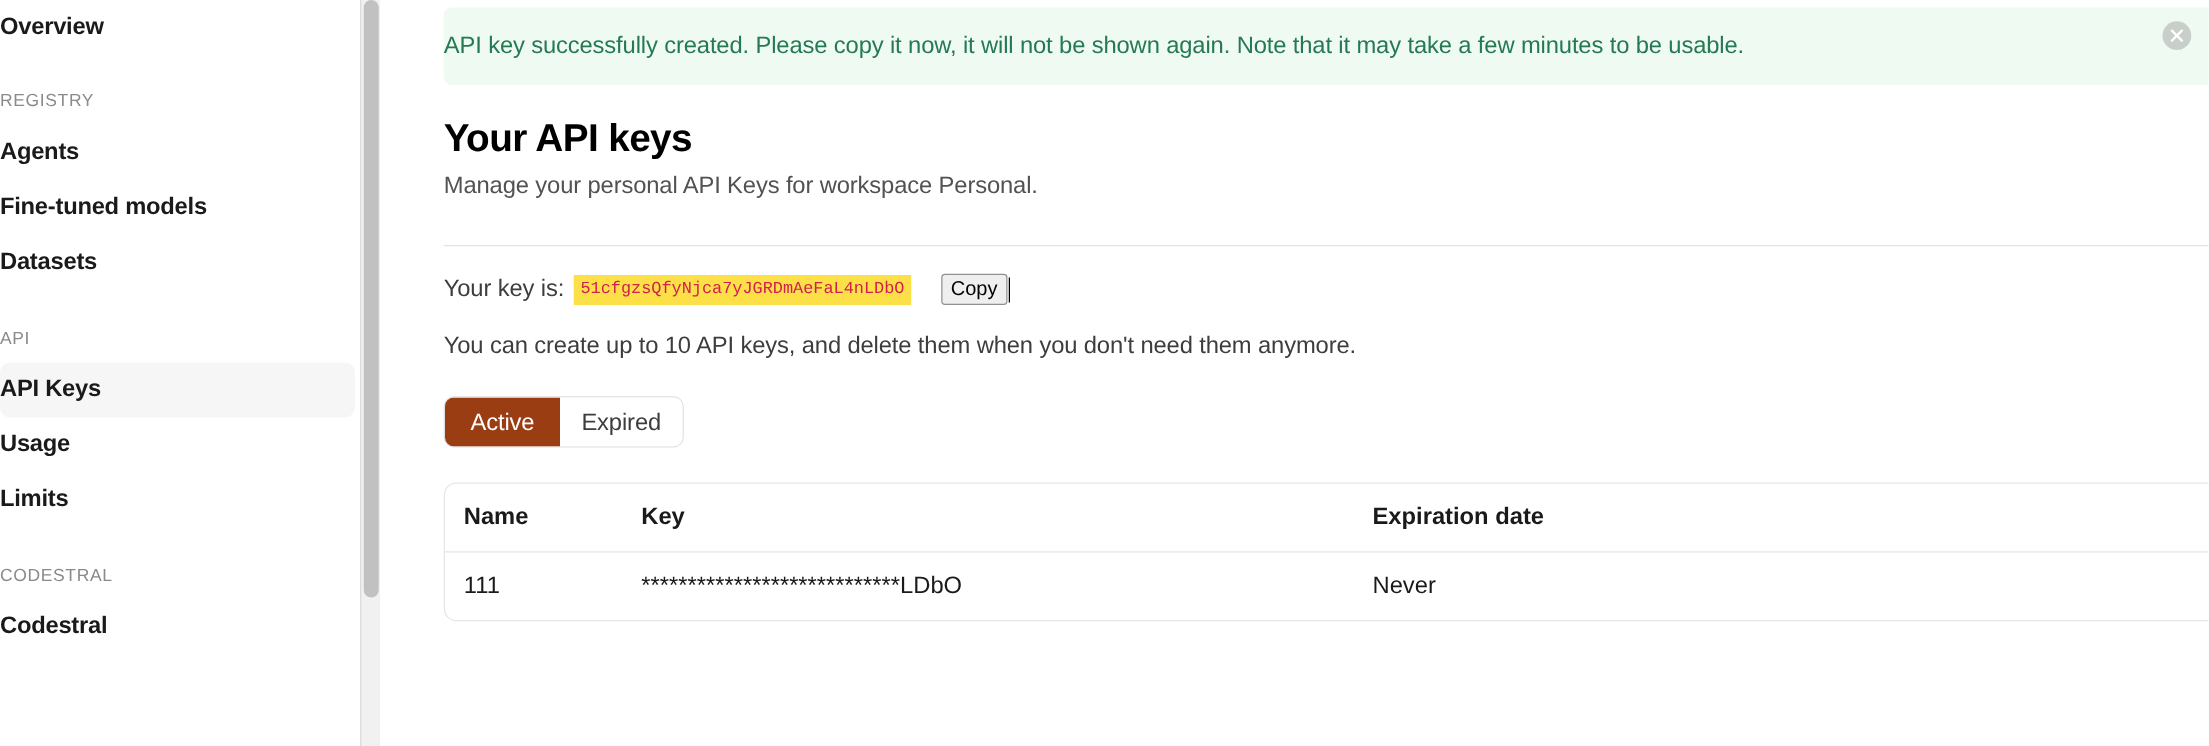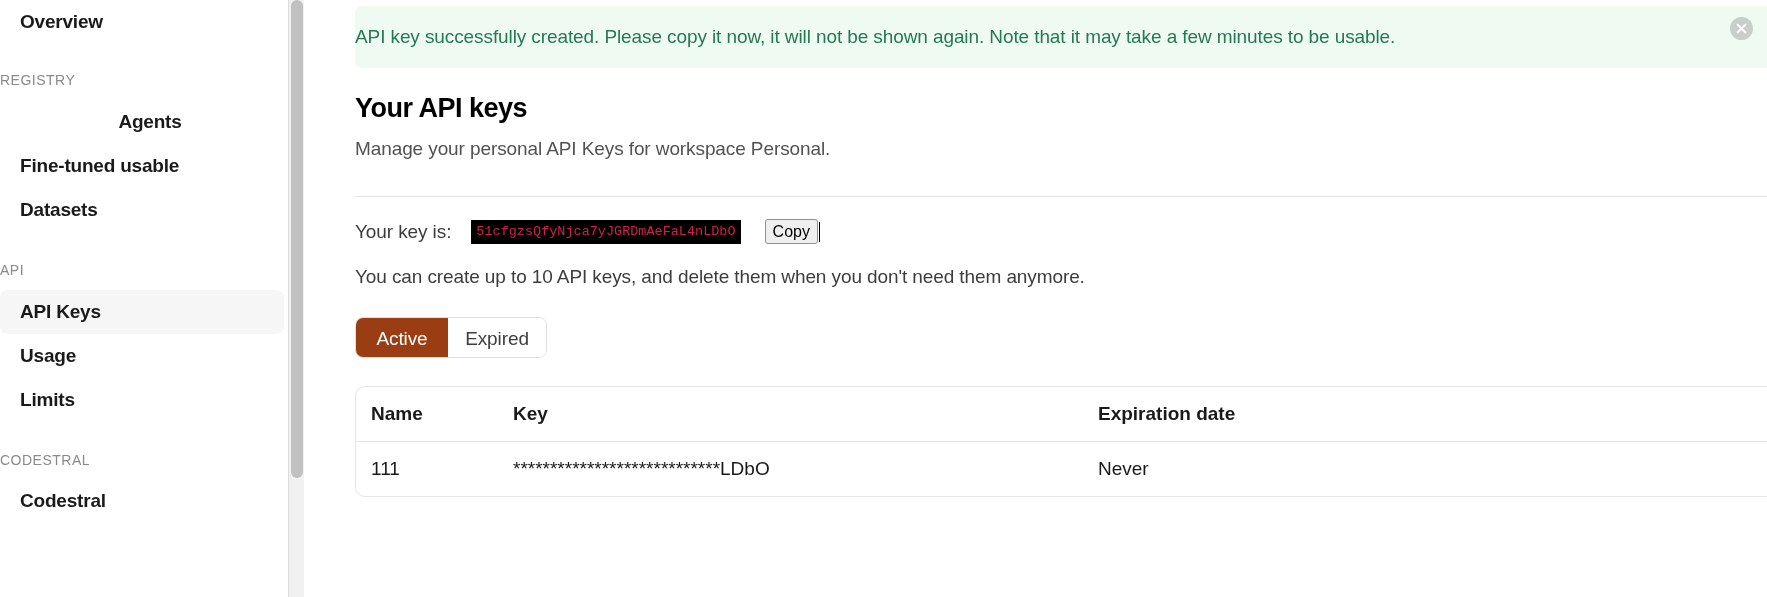--- a/index.html
+++ b/index.html
@@ -25,41 +25,40 @@
     background: #ffffff;
     padding: 0 20px 0 0;
     position: relative;
     flex: 0 0 304px;
     overflow: hidden;
   }
   .nav-item {
     height: 44px;
     display: flex;
     align-items: center;
-    padding-left: 20px;
     border-radius: 8px;
     font-size: 19px;
     font-weight: bold;
     color: #1a1a1a;
     cursor: pointer;
     letter-spacing: -0.2px;
   }
   .nav-item.active {
     background: #f6f6f6;
   }
   .section-label {
     font-size: 14px;
     color: #8a8a8a;
     letter-spacing: 0.5px;
     text-transform: uppercase;
     font-weight: normal;
   }
   .sb-overview  { position: absolute; top: 0px;   left: 0; right: 20px; }
   .sb-reg-label { position: absolute; top: 72px;  left: 0; }
-  .sb-agents    { position: absolute; top: 100px; left: 0; right: 24px; justify-content: center; }
+  .sb-agents    { position: absolute; top: 100px; left: 0; right: 24px; }
   .sb-ftm       { position: absolute; top: 144px; left: 0; right: 20px; }
   .sb-datasets  { position: absolute; top: 188px; left: 0; right: 20px; }
   .sb-api-label { position: absolute; top: 262px; left: 0; }
   .sb-apikeys   { position: absolute; top: 290px; left: 0; right: 20px; }
   .sb-usage     { position: absolute; top: 334px; left: 0; right: 20px; }
   .sb-limits    { position: absolute; top: 378px; left: 0; right: 20px; }
   .sb-cod-label { position: absolute; top: 452px; left: 0; }
   .sb-codestral { position: absolute; top: 479px; left: 0; right: 20px; }
 
   
@@ -115,21 +114,21 @@
     align-items: center;
     justify-content: center;
     cursor: pointer;
   }
   .banner-close svg { display: block; }
 
   .page-title {
     position: absolute;
     top: 93px;
     left: 51px;
-    font-size: 27px;
+    font-size: 31px;
     font-weight: bold;
     color: #000000;
     letter-spacing: -0.5px;
   }
   .page-subtitle {
     position: absolute;
     top: 138px;
     left: 51px;
     font-size: 19px;
     color: #525252;
@@ -151,25 +150,25 @@
     left: 51px;
     display: flex;
     align-items: center;
   }
   .keyline-label {
     font-size: 19px;
     color: #3d3d3d;
     letter-spacing: -0.1px;
   }
   .key-code {
-    margin-left: 20px;
+    margin-left: 8px;
     font-family: "Liberation Mono", monospace;
     font-size: 13.5px;
     color: #d0214b;
-    background: #000000;
+    background: #fde047;
     padding: 4px 5px 5px 5px;
     letter-spacing: 0px;
     white-space: nowrap;
   }
   .copy-btn {
     margin-left: 24px;
     height: 25px;
     padding: 0 7px;
     background: #efefef;
     border: 1px solid #919191;
@@ -272,21 +271,21 @@
     <div class="nav-item sb-overview">
       <span>Overview</span>
     </div>
 
     <div class="section-label sb-reg-label">REGISTRY</div>
 
     <div class="nav-item sb-agents">
       <span>Agents</span>
     </div>
     <div class="nav-item sb-ftm">
-      <span>Fine-tuned usable</span>
+      <span>Fine-tuned models</span>
     </div>
     <div class="nav-item sb-datasets">
       <span>Datasets</span>
     </div>
 
     <div class="section-label sb-api-label">API</div>
 
     <div class="nav-item active sb-apikeys">
       <span>API Keys</span>
     </div>

